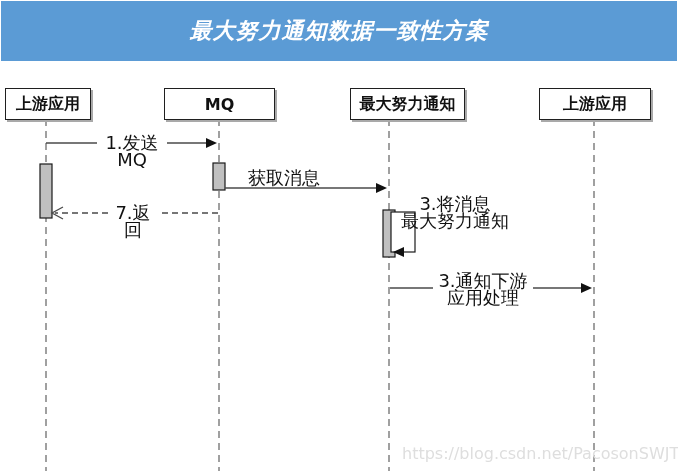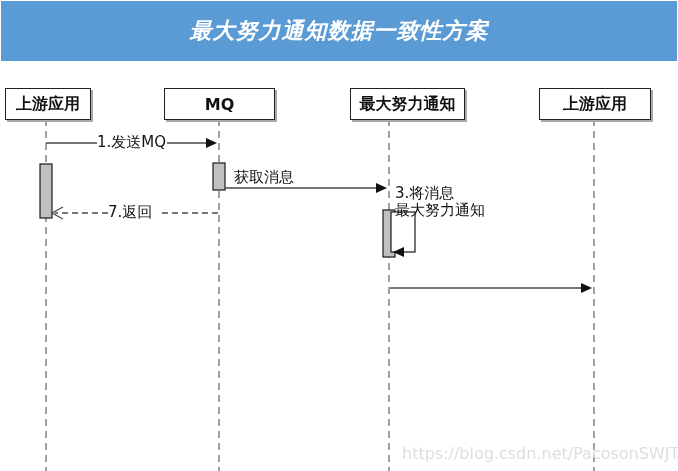--- a/index.html
+++ b/index.html
@@ -18,27 +18,27 @@
          font-size:16px;font-weight:bold;color:#111;z-index:3;}
   .a-upstream{left:5px;width:84px;}
   .a-mq{left:164px;width:109px;}
   .a-notify{left:350px;width:113px;}
   .a-downstream{left:539px;width:110px;}
 
   
   svg.canvas{position:absolute;left:0;top:0;z-index:1;}
 
   
-  .mlabel{position:absolute;z-index:2;font-size:15px;line-height:17px;color:#111;
-          text-align:left;background:#ffffff;}
+  .mlabel{position:absolute;z-index:2;font-size:18px;line-height:17px;color:#111;
+          text-align:center;background:#ffffff;}
   .mlabel.transparent{background:transparent;}
   .l-m1{left:97px;top:134px;width:70px;}
   .l-m2{left:234px;top:169px;width:100px;}
   .l-ret{left:108px;top:204px;width:50px;}
-  .l-self{left:395px;top:185px;width:120px;}
+  .l-self{left:395px;top:195px;width:120px;}
   .l-m3{left:433px;top:272px;width:100px;}
 
   
   .wm{position:absolute;left:402px;top:444px;width:270px;z-index:2;
       font-size:16px;color:#dedede;white-space:nowrap;}
 </style>
 </head>
 <body>
 
 <div id="stage">
@@ -93,16 +93,20 @@
     <div>获取消息</div>
   </div>
 
   <div class="mlabel l-ret">7.返回</div>
 
   <div class="mlabel l-self transparent">
     <div>3.将消息</div>
     <div>最大努力通知</div>
   </div>
 
+  <div class="mlabel l-m3">
+    <div>3.通知下游</div>
+    <div>应用处理</div>
+  </div>
 
   <div class="wm">https://blog.csdn.net/PacosonSWJTU</div>
 
 </div>
 
 </body></html>

